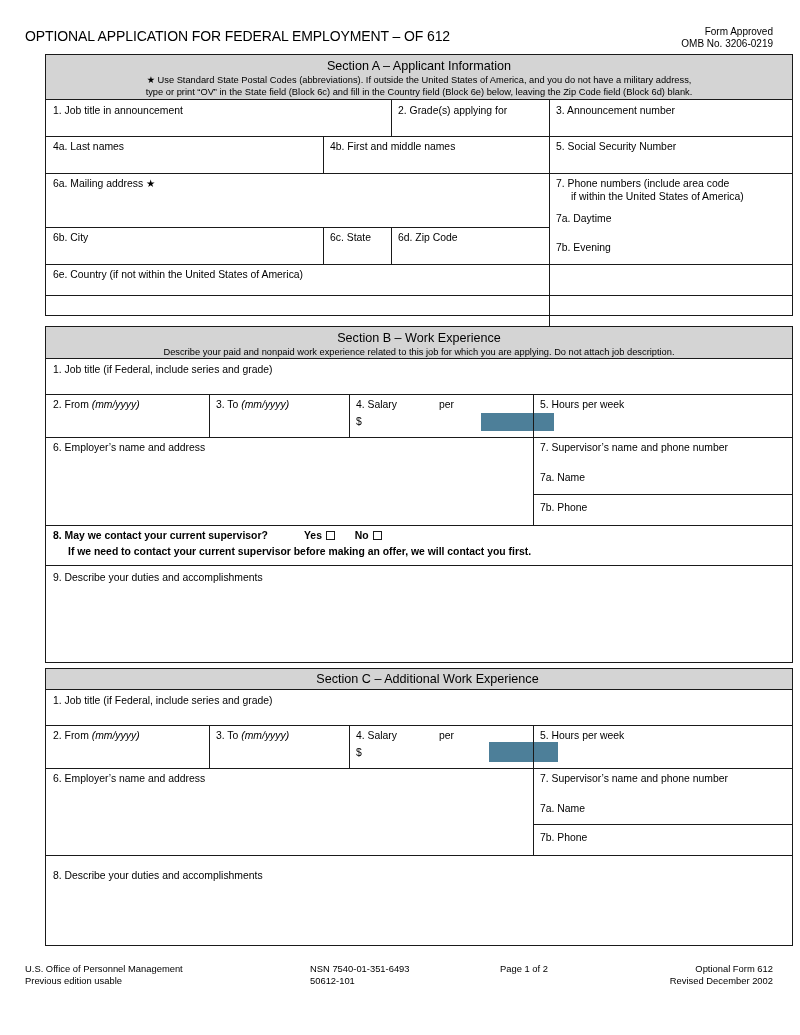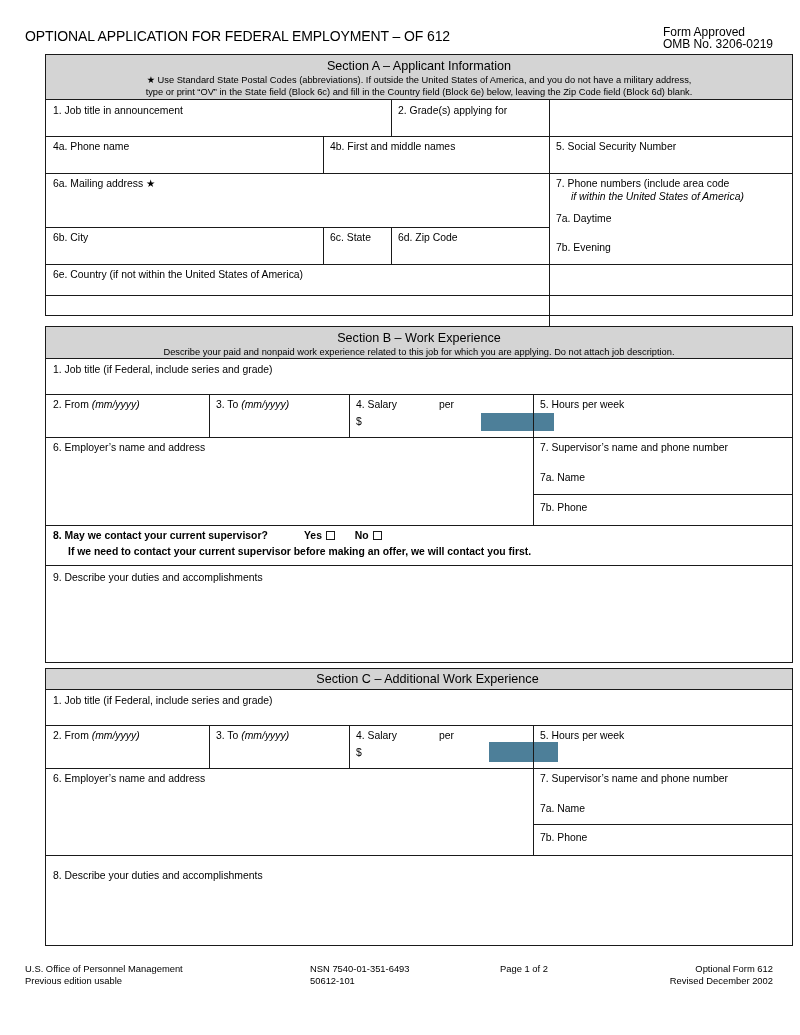--- a/index.html
+++ b/index.html
@@ -35,22 +35,22 @@
     left: 0;
     top: 0;
     font-size: 14px;
     letter-spacing: -0.1px;
     white-space: nowrap;
   }
   .approval {
     position: absolute;
     right: 0;
     top: -2px;
-    text-align: left;
-    font-size: 12px;
+    text-align: right;
+    font-size: 10px;
     line-height: 12.4px;
   }
 
   
   .frame {
     position: absolute;
     box-sizing: border-box;
     border: 1.4px solid #1a1a1a;
     margin-left: 20px;
   }
@@ -160,42 +160,45 @@
       <span class="band-sub">★ Use Standard State Postal Codes (abbreviations).  If outside the United States of America, and you do not have a military address,</span>
       <span class="band-sub">type or print “OV” in the State field (Block 6c) and fill in the Country field (Block 6e) below, leaving the Zip Code field (Block 6d) blank.</span>
     </div>
 
     <div class="cell" style="left:0; top:45px; width:345px; height:36px;">
       <span class="lbl">1.  Job title in announcement</span>
     </div>
     <div class="cell" style="left:345px; top:45px; width:158px; height:36px;">
       <span class="lbl">2.  Grade(s) applying for</span>
     </div>
+    <div class="cell" style="left:503px; top:45px; width:243px; height:36px;">
+      <span class="lbl">3.  Announcement number</span>
+    </div>
     <div class="vline" style="left:345px; top:45px; height:36px;"></div>
     <div class="vline" style="left:503px; top:45px; height:235px;"></div>
     <div class="hline" style="left:0; top:81px; width:746px;"></div>
 
     <div class="cell" style="left:0; top:81px; width:277px; height:37px;">
-      <span class="lbl">4a.  Phone name</span>
+      <span class="lbl">4a.  Last names</span>
     </div>
     <div class="cell" style="left:277px; top:81px; width:226px; height:37px;">
       <span class="lbl">4b.  First and middle names</span>
     </div>
     <div class="cell" style="left:503px; top:81px; width:243px; height:37px;">
       <span class="lbl">5.  Social Security Number</span>
     </div>
     <div class="vline" style="left:277px; top:81px; height:37px;"></div>
     <div class="hline" style="left:0; top:118px; width:746px;"></div>
 
     <div class="cell" style="left:0; top:118px; width:503px; height:54px;">
       <span class="lbl">6a.  Mailing address ★</span>
     </div>
     <div class="cell" style="left:503px; top:118px; width:243px; height:54px;">
       <span class="lbl">7.  Phone numbers (include area code</span>
-      <span class="lbl indent2" style="padding-top:0;font-style:italic;">if within the United States of America)</span>
+      <span class="lbl indent2" style="padding-top:0;">if within the United States of America)</span>
       <span class="lbl" style="padding-top:9px;">7a.  Daytime</span>
     </div>
     <div class="hline" style="left:0; top:172px; width:503px;"></div>
 
     <div class="cell" style="left:0; top:172px; width:277px; height:37px;">
       <span class="lbl">6b.  City</span>
     </div>
     <div class="cell" style="left:277px; top:172px; width:68px; height:37px;">
       <span class="lbl">6c.  State</span>
     </div>

